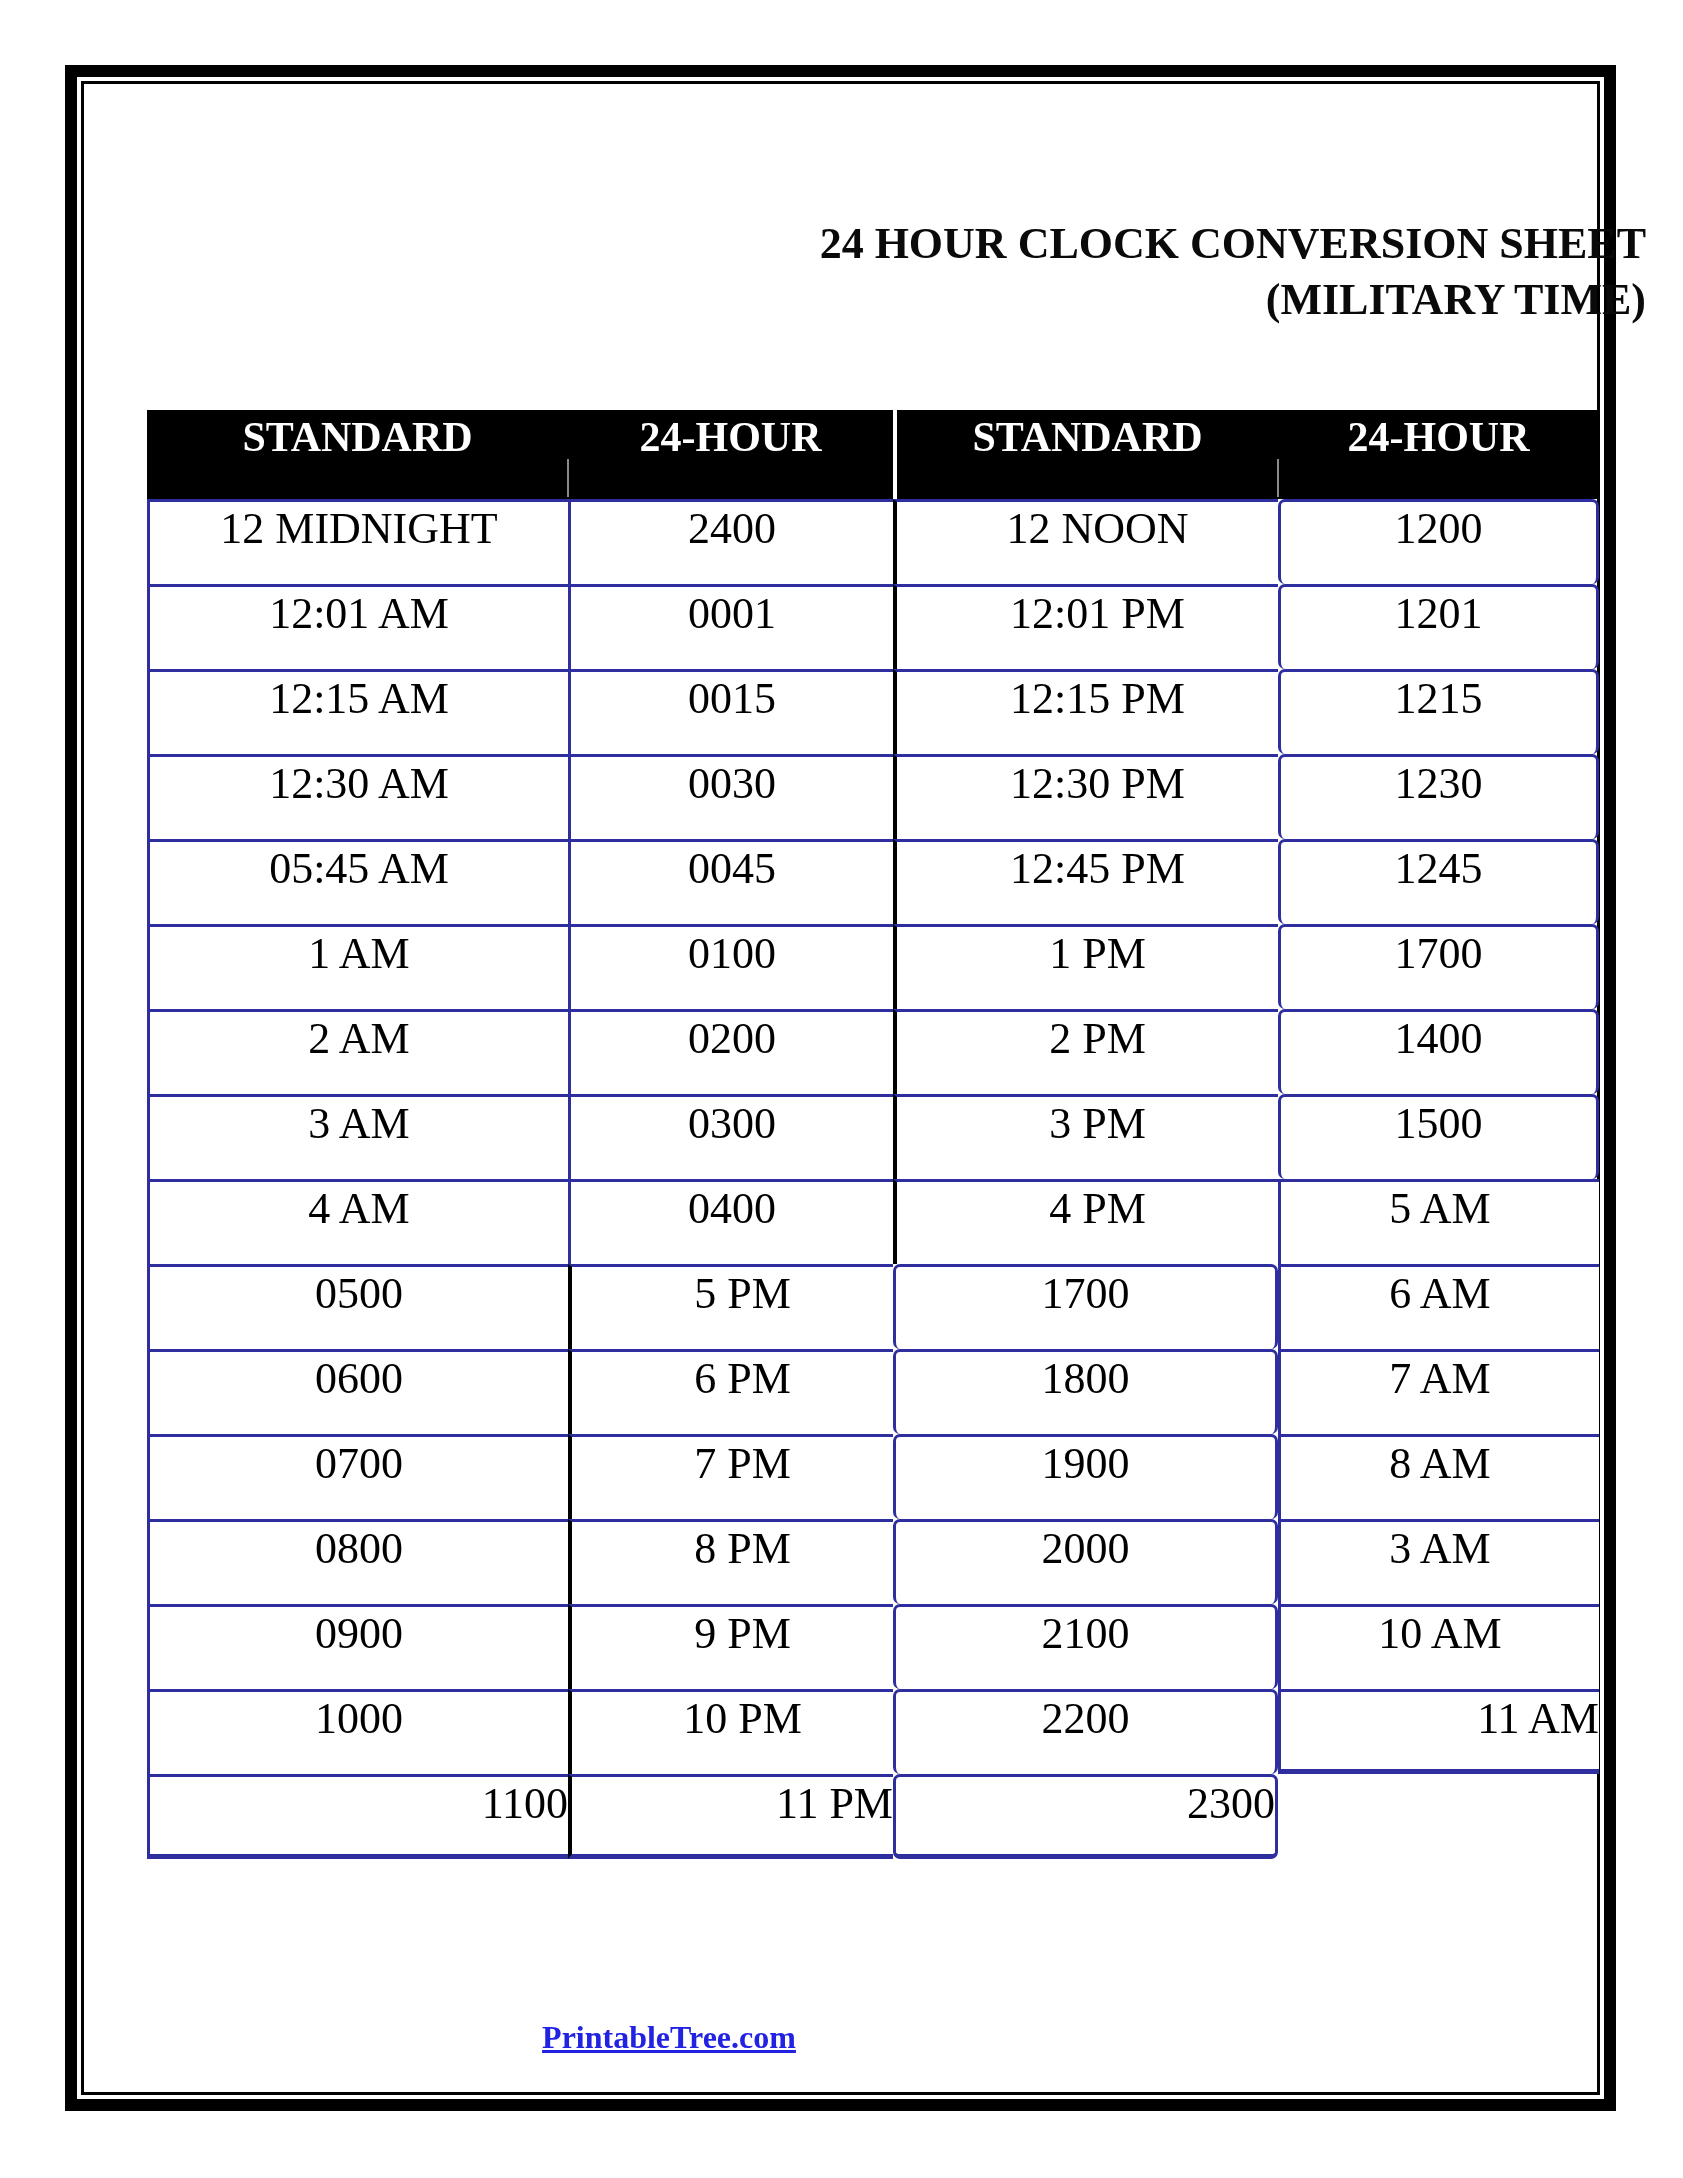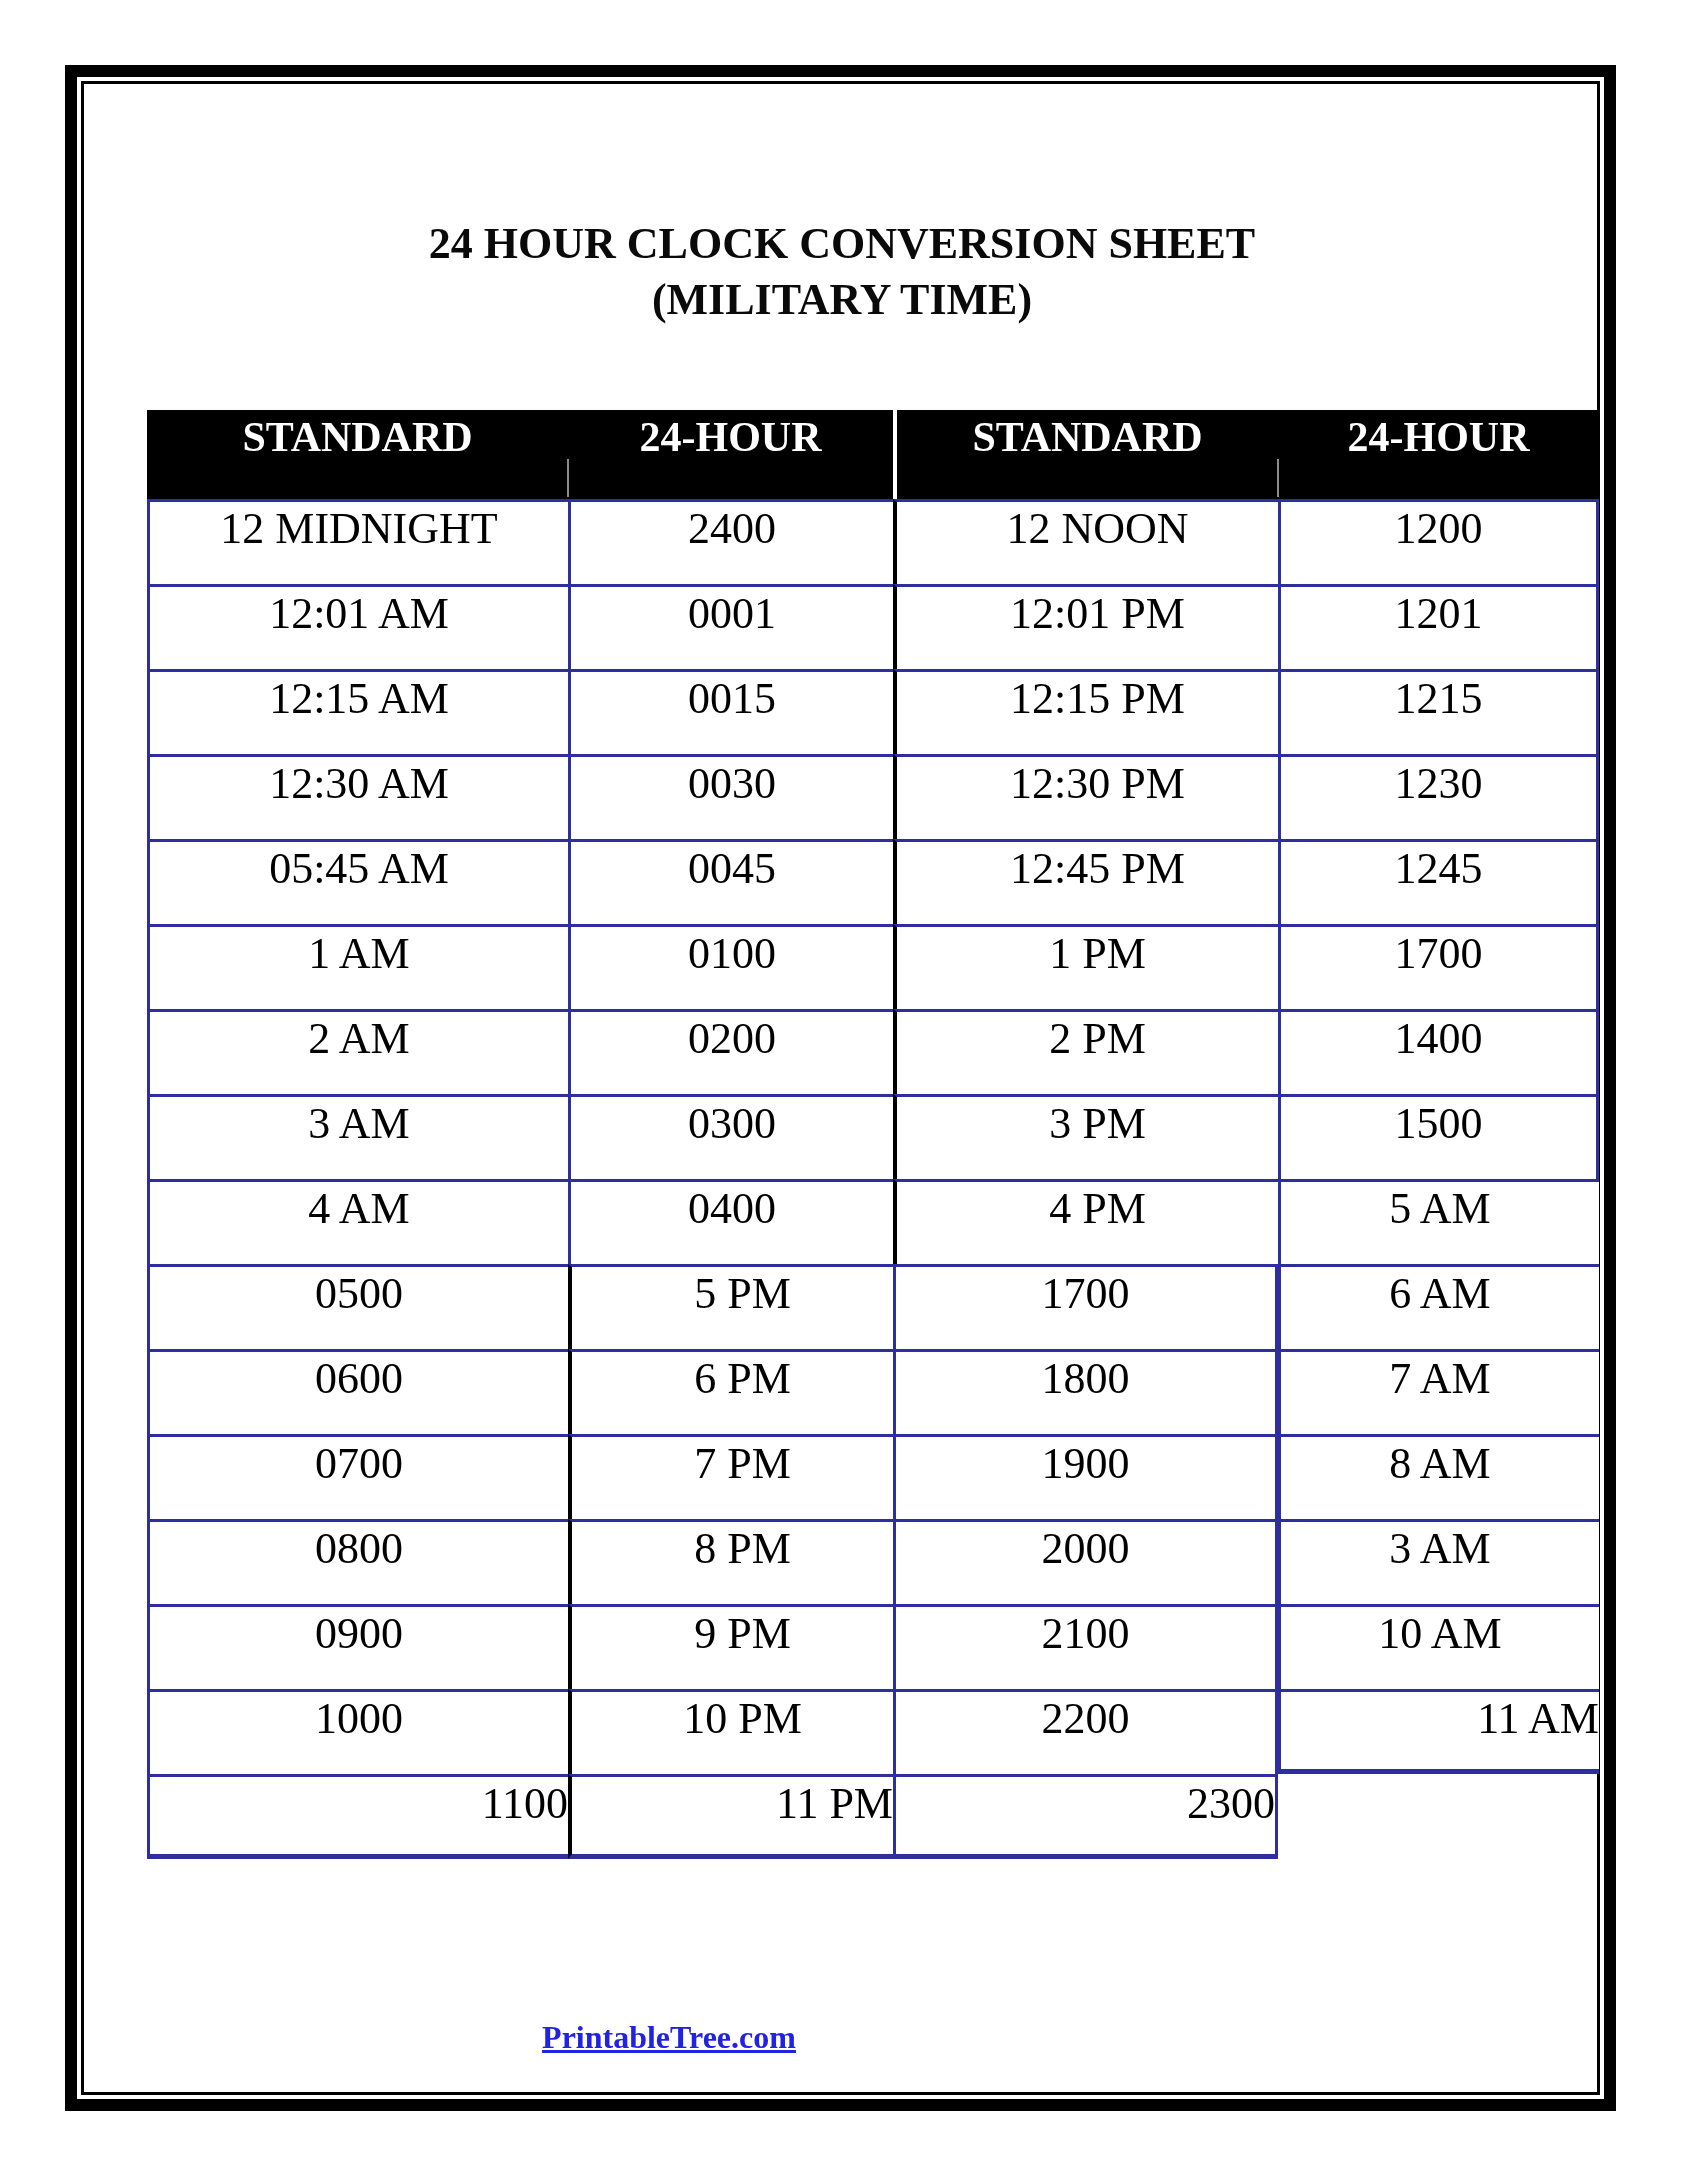--- a/index.html
+++ b/index.html
@@ -18,24 +18,23 @@
   
   .frame-outer{
     position:absolute;left:65px;top:65px;width:1551px;height:2046px;
     border:12px solid var(--frame-black);box-sizing:border-box;
   }
   .frame-inner{
     position:absolute;inset:4px;border:3px solid var(--frame-black);
   }
   
   .title{
-    position:absolute;left:0;top:216px;width:1646px;text-align:center;
+    position:absolute;left:0;top:216px;width:1646px;text-align:right;
     font-weight:bold;font-size:44px;line-height:56px;color:#0a0a0a;
     letter-spacing:0px;
-    margin-left:19px;
   }
   
   .conv-table{
     position:absolute;left:116px;top:410px;width:1451px;
     display:grid;
     grid-template-columns:421px 325px 385px 321px;
     grid-template-rows:89px;
     grid-auto-rows:85px;
     margin-left:31px;
   }
@@ -50,21 +49,21 @@
     content:"";position:absolute;left:-1px;bottom:2px;width:2px;height:38px;
     background:#8a8a8a;
   }
   .td{
     box-sizing:border-box;background:#ffffff;color:#000000;
     border-top:3px solid var(--blue);
     text-align:center;font-size:44px;line-height:50px;padding-top:2px;
   }
   .td.c1,.td.c2{border-left:3px solid var(--blue);}
   .td.c3{border-left:4px solid #000000;padding-left:20px;}
-  .td.c4{border-left:3px solid var(--blue);border-right:3px solid var(--blue);}
+  .td.c4{border-left:3px solid var(--blue);border-right:3px solid var(--blue);border-radius:7px;}
   .td.last{border-bottom:5px solid var(--blue);text-align:right;}
   
   .footer{
     position:absolute;left:0;top:2017px;width:1338px;text-align:center;
   }
   .footer a{
     font-weight:bold;font-size:32px;line-height:40px;
     color:var(--link-blue);text-decoration:underline;
     font-family:"Liberation Serif","DejaVu Serif",serif;
   }

